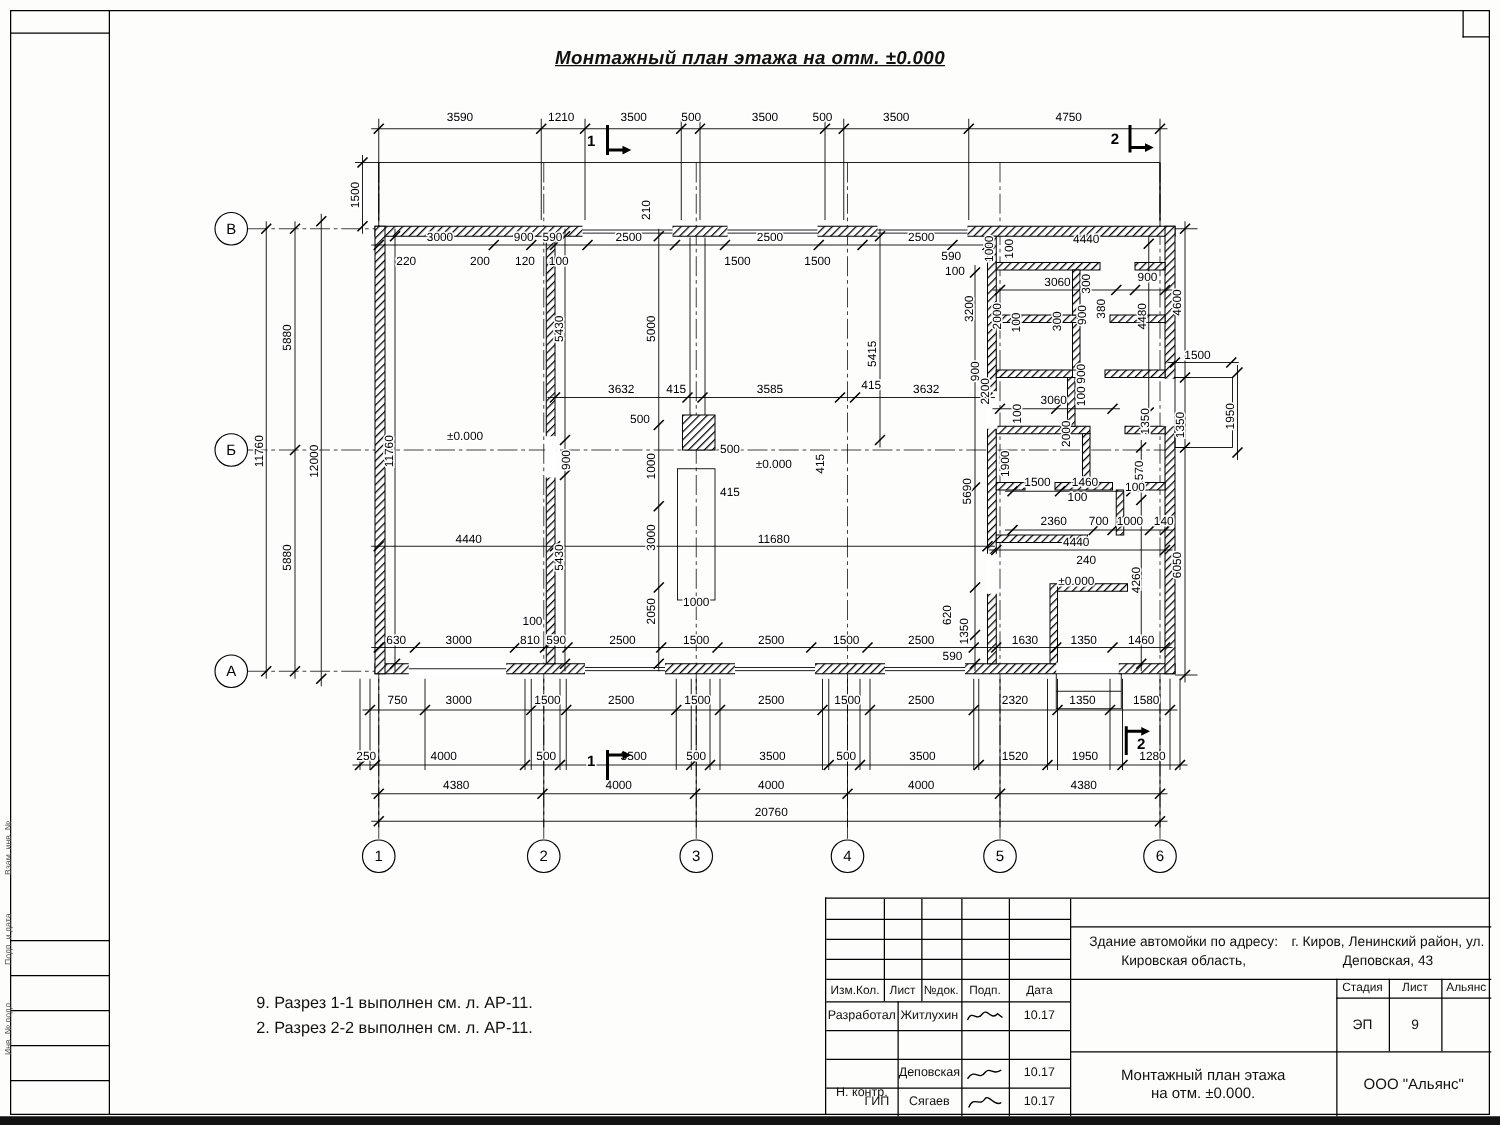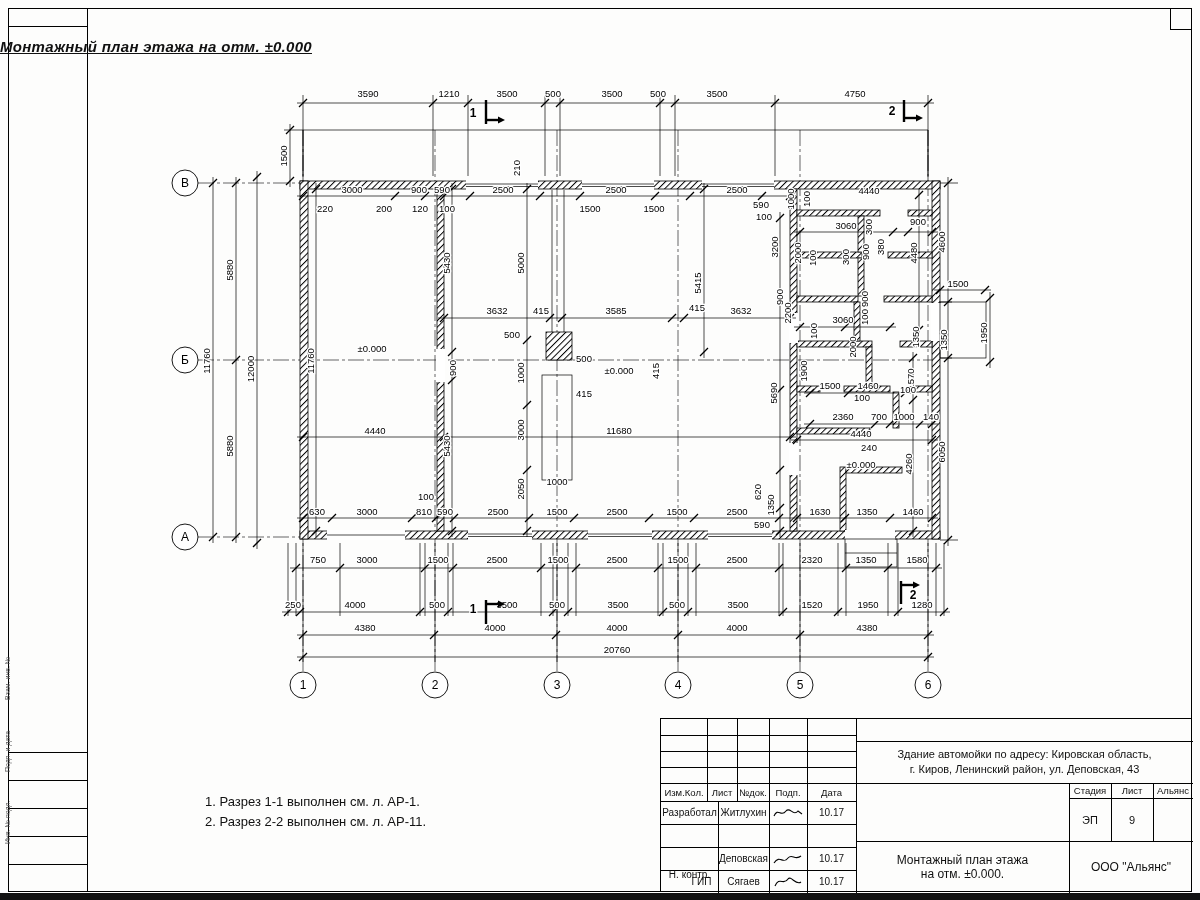--- a/index.html
+++ b/index.html
@@ -5,21 +5,21 @@
   *{margin:0;padding:0;box-sizing:border-box}
   html,body{background:#fff}
   body{font-family:"Liberation Sans",sans-serif;color:#111}
   .sheet{position:relative;width:1200px;height:900px;background:#fdfdfc;overflow:hidden}
   .frame{position:absolute;left:8px;top:8px;width:1184px;height:884px;border:1.6px solid #000}
   .left-strip{position:absolute;left:8px;top:8px;width:80px;height:884px;border-right:1.3px solid #000}
   .hdiv{position:absolute;height:1px;background:#000}
   .corner-box{position:absolute;left:1170px;top:8px;width:22px;height:22px;border-left:1.3px solid #000;border-bottom:1.3px solid #000}
   .scan-edge{position:absolute;left:0;bottom:0;width:1200px;height:7px;background:#121212}
   .margin-label{position:absolute;font-size:7px;color:#555;white-space:nowrap;transform:rotate(-90deg);transform-origin:left top}
-  .main-title{position:absolute;left:0;top:38px;width:1200px;text-align:left;font-size:15px;
+  .main-title{position:absolute;left:0;top:38px;width:1200px;text-align:center;font-size:15px;
               font-weight:bold;font-style:italic;text-decoration:underline;letter-spacing:.3px}
   .notes{position:absolute;left:205px;top:792px;font-size:13px;line-height:1.5}
   
   #plan{position:absolute;left:0;top:0}
   #plan text{font-family:"Liberation Sans",sans-serif;fill:#000;paint-order:stroke;stroke:#fff;stroke-width:2.5px}
   #plan text.dim{font-size:9.5px}
   #plan text.lvl{font-size:9.5px}
   #plan text.axis{font-size:12px;stroke-width:0}
   #plan text.sec-label{font-size:12px;font-weight:bold}
   .wl rect{fill:url(#hatch);stroke:#000;stroke-width:.8}
@@ -518,21 +518,21 @@
         <polygon points="916,114.5 916,121.5 923,118" fill="#000"></polygon>
         <text class="sec-label" text-anchor="middle" transform="translate(892 115)">2</text>
         <line x1="901" y1="581" x2="901" y2="604" class="sec"></line>
         <line x1="901" y1="585" x2="914" y2="585" class="sec"></line>
         <polygon points="913,581.5 913,588.5 920,585" fill="#000"></polygon>
         <text class="sec-label" text-anchor="middle" transform="translate(913 599)">2</text>
       </g>
   </svg>
 
   <div class="notes">
-    <div>1. Разрез 1-1 выполнен см. л. АР-1.</div>
+    <div>9. Разрез 1-1 выполнен см. л. АР-11.</div>
     <div>2. Разрез 2-2 выполнен см. л. АР-11.</div>
   </div>
 
   <div class="tb">
 
     <div class="vl" style="left:195px;top:0;height:174px"></div>
     <div class="hl" style="left:0;top:16px;width:195px"></div>
     <div class="hl" style="left:0;top:32px;width:195px"></div>
     <div class="hl" style="left:0;top:48px;width:195px"></div>
     <div class="hl" style="left:0;top:64px;width:532px"></div>
@@ -545,21 +545,21 @@
     <div class="vl" style="left:108px;top:0;height:174px"></div>
     <div class="vl" style="left:146px;top:0;height:174px"></div>
     <div class="vl" style="left:57px;top:82px;height:92px"></div>
     <div class="hl" style="left:195px;top:22px;width:337px"></div>
     <div class="vl" style="left:408px;top:64px;height:110px"></div>
     <div class="hl" style="left:195px;top:122px;width:337px"></div>
     <div class="hl" style="left:408px;top:79px;width:124px"></div>
     <div class="vl" style="left:450px;top:64px;height:58px"></div>
     <div class="vl" style="left:492px;top:64px;height:58px"></div>
 
-    <div class="cell f11" style="left:200px;top:22px;width:327px;height:42px;flex-direction:column">
+    <div class="cell f11" style="left:200px;top:22px;width:327px;height:42px;flex-direction:row">
       <div>Здание автомойки по адресу: Кировская область,</div>
       <div>г. Киров, Ленинский район, ул. Деповская, 43</div>
     </div>
 
     <div class="cell f9" style="left:0;top:64px;width:46px;height:18px">Изм.Кол.</div>
     <div class="cell f9" style="left:46px;top:64px;width:30px;height:18px">Лист</div>
     <div class="cell f9" style="left:76px;top:64px;width:32px;height:18px">№док.</div>
     <div class="cell f9" style="left:108px;top:64px;width:38px;height:18px">Подп.</div>
     <div class="cell f9" style="left:146px;top:64px;width:49px;height:18px">Дата</div>
 

